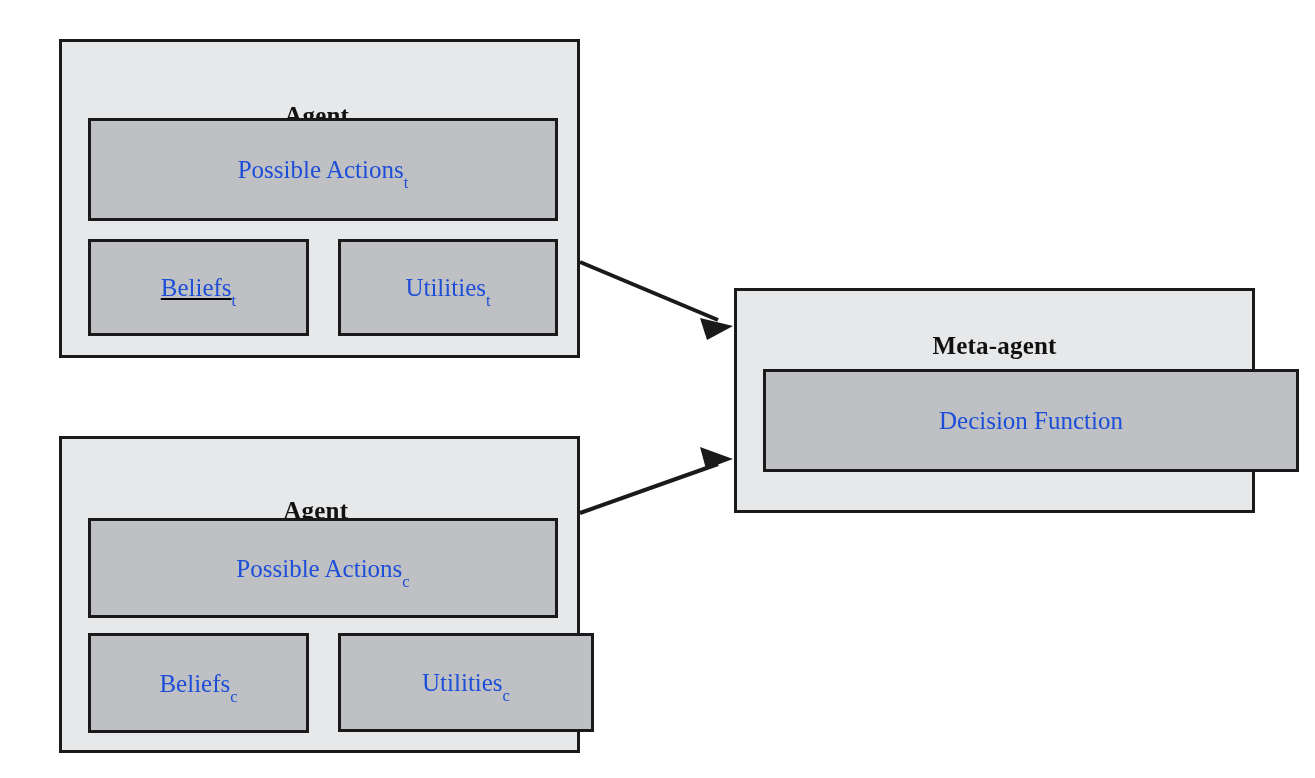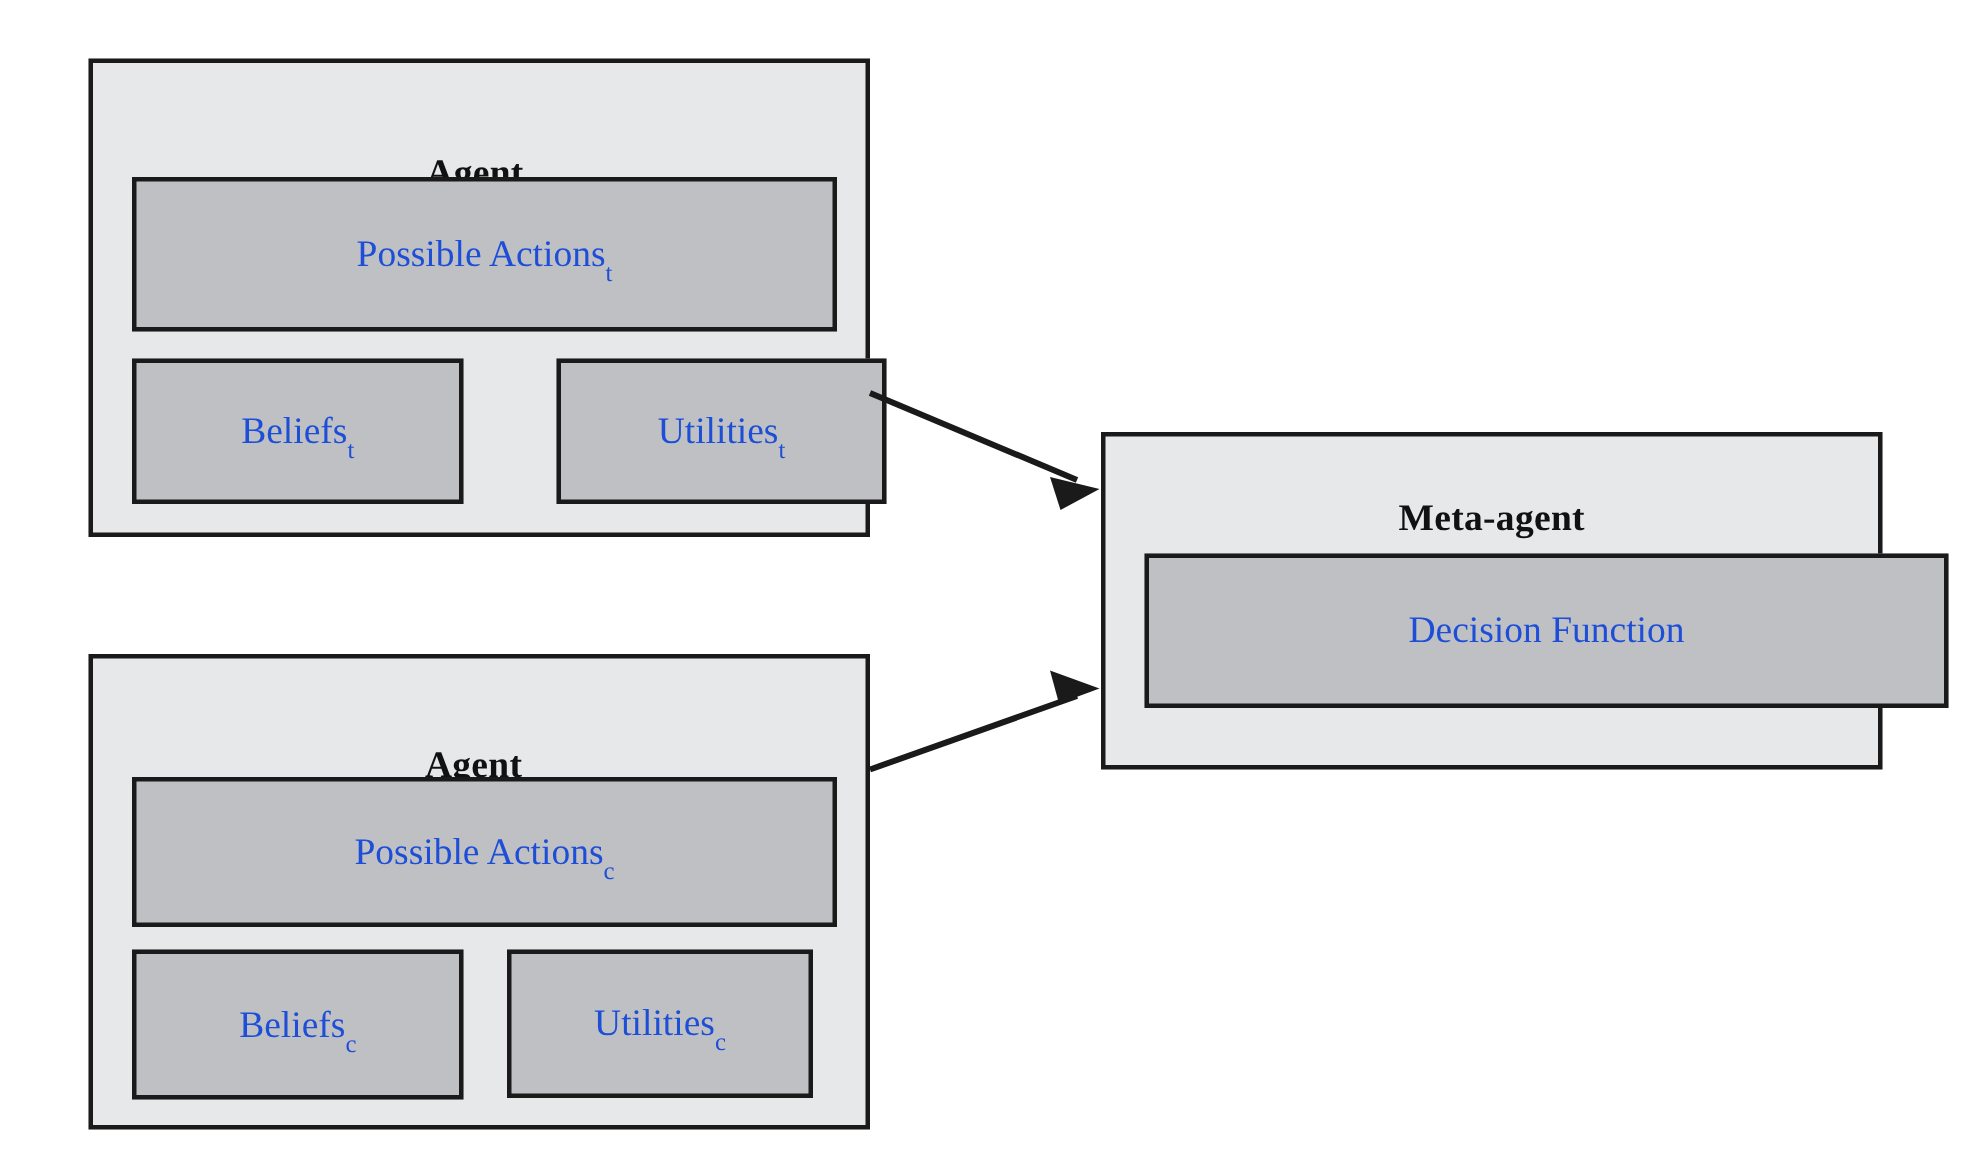--- a/index.html
+++ b/index.html
@@ -69,41 +69,41 @@
 <div id="canvas">
 
   <div class="outer-box" style="left:59px; top:39px; width:521px; height:319px;">
     <div class="group-title" style="top:60px;"><span>Agent</span><span class="sub">t</span></div>
   </div>
 
   <div class="inner-box" style="left:88px; top:118px; width:470px; height:103px;">
     <span class="box-label"><span>Possible Actions</span><span class="sub">t</span></span>
   </div>
 
-  <div class="inner-box" style="left:88px; top:239px; width:221px; height:97px;">
+  <div class="inner-box" style="left:88px; top:239px; width:221px; height:97px;text-decoration:underline;">
     <span class="box-label"><span>Beliefs</span><span class="sub">t</span></span>
   </div>
 
-  <div class="inner-box" style="left:338px; top:239px; width:220px; height:97px;margin-left:33px;">
+  <div class="inner-box" style="left:338px; top:239px; width:220px; height:97px;">
     <span class="box-label"><span>Utilities</span><span class="sub">t</span></span>
   </div>
 
   <div class="outer-box" style="left:59px; top:436px; width:521px; height:317px;">
     <div class="group-title" style="top:58px;"><span>Agent</span><span class="sub">c</span></div>
   </div>
 
   <div class="inner-box" style="left:88px; top:518px; width:470px; height:100px;">
     <span class="box-label"><span>Possible Actions</span><span class="sub">c</span></span>
   </div>
 
   <div class="inner-box" style="left:88px; top:633px; width:221px; height:100px;">
     <span class="box-label"><span>Beliefs</span><span class="sub">c</span></span>
   </div>
 
-  <div class="inner-box" style="left:338px; top:633px; width:204px; height:99px;">
+  <div class="inner-box" style="left:338px; top:633px; width:256px; height:99px;">
     <span class="box-label"><span>Utilities</span><span class="sub">c</span></span>
   </div>
 
   <div class="outer-box" style="left:734px; top:288px; width:521px; height:225px;">
     <div class="group-title" style="top:41px;"><span>Meta-agent</span><span class="sub"></span></div>
   </div>
 
   <div class="inner-box" style="left:763px; top:369px; width:536px; height:103px;">
     <span class="box-label"><span>Decision Function</span><span class="sub"></span></span>
   </div>

